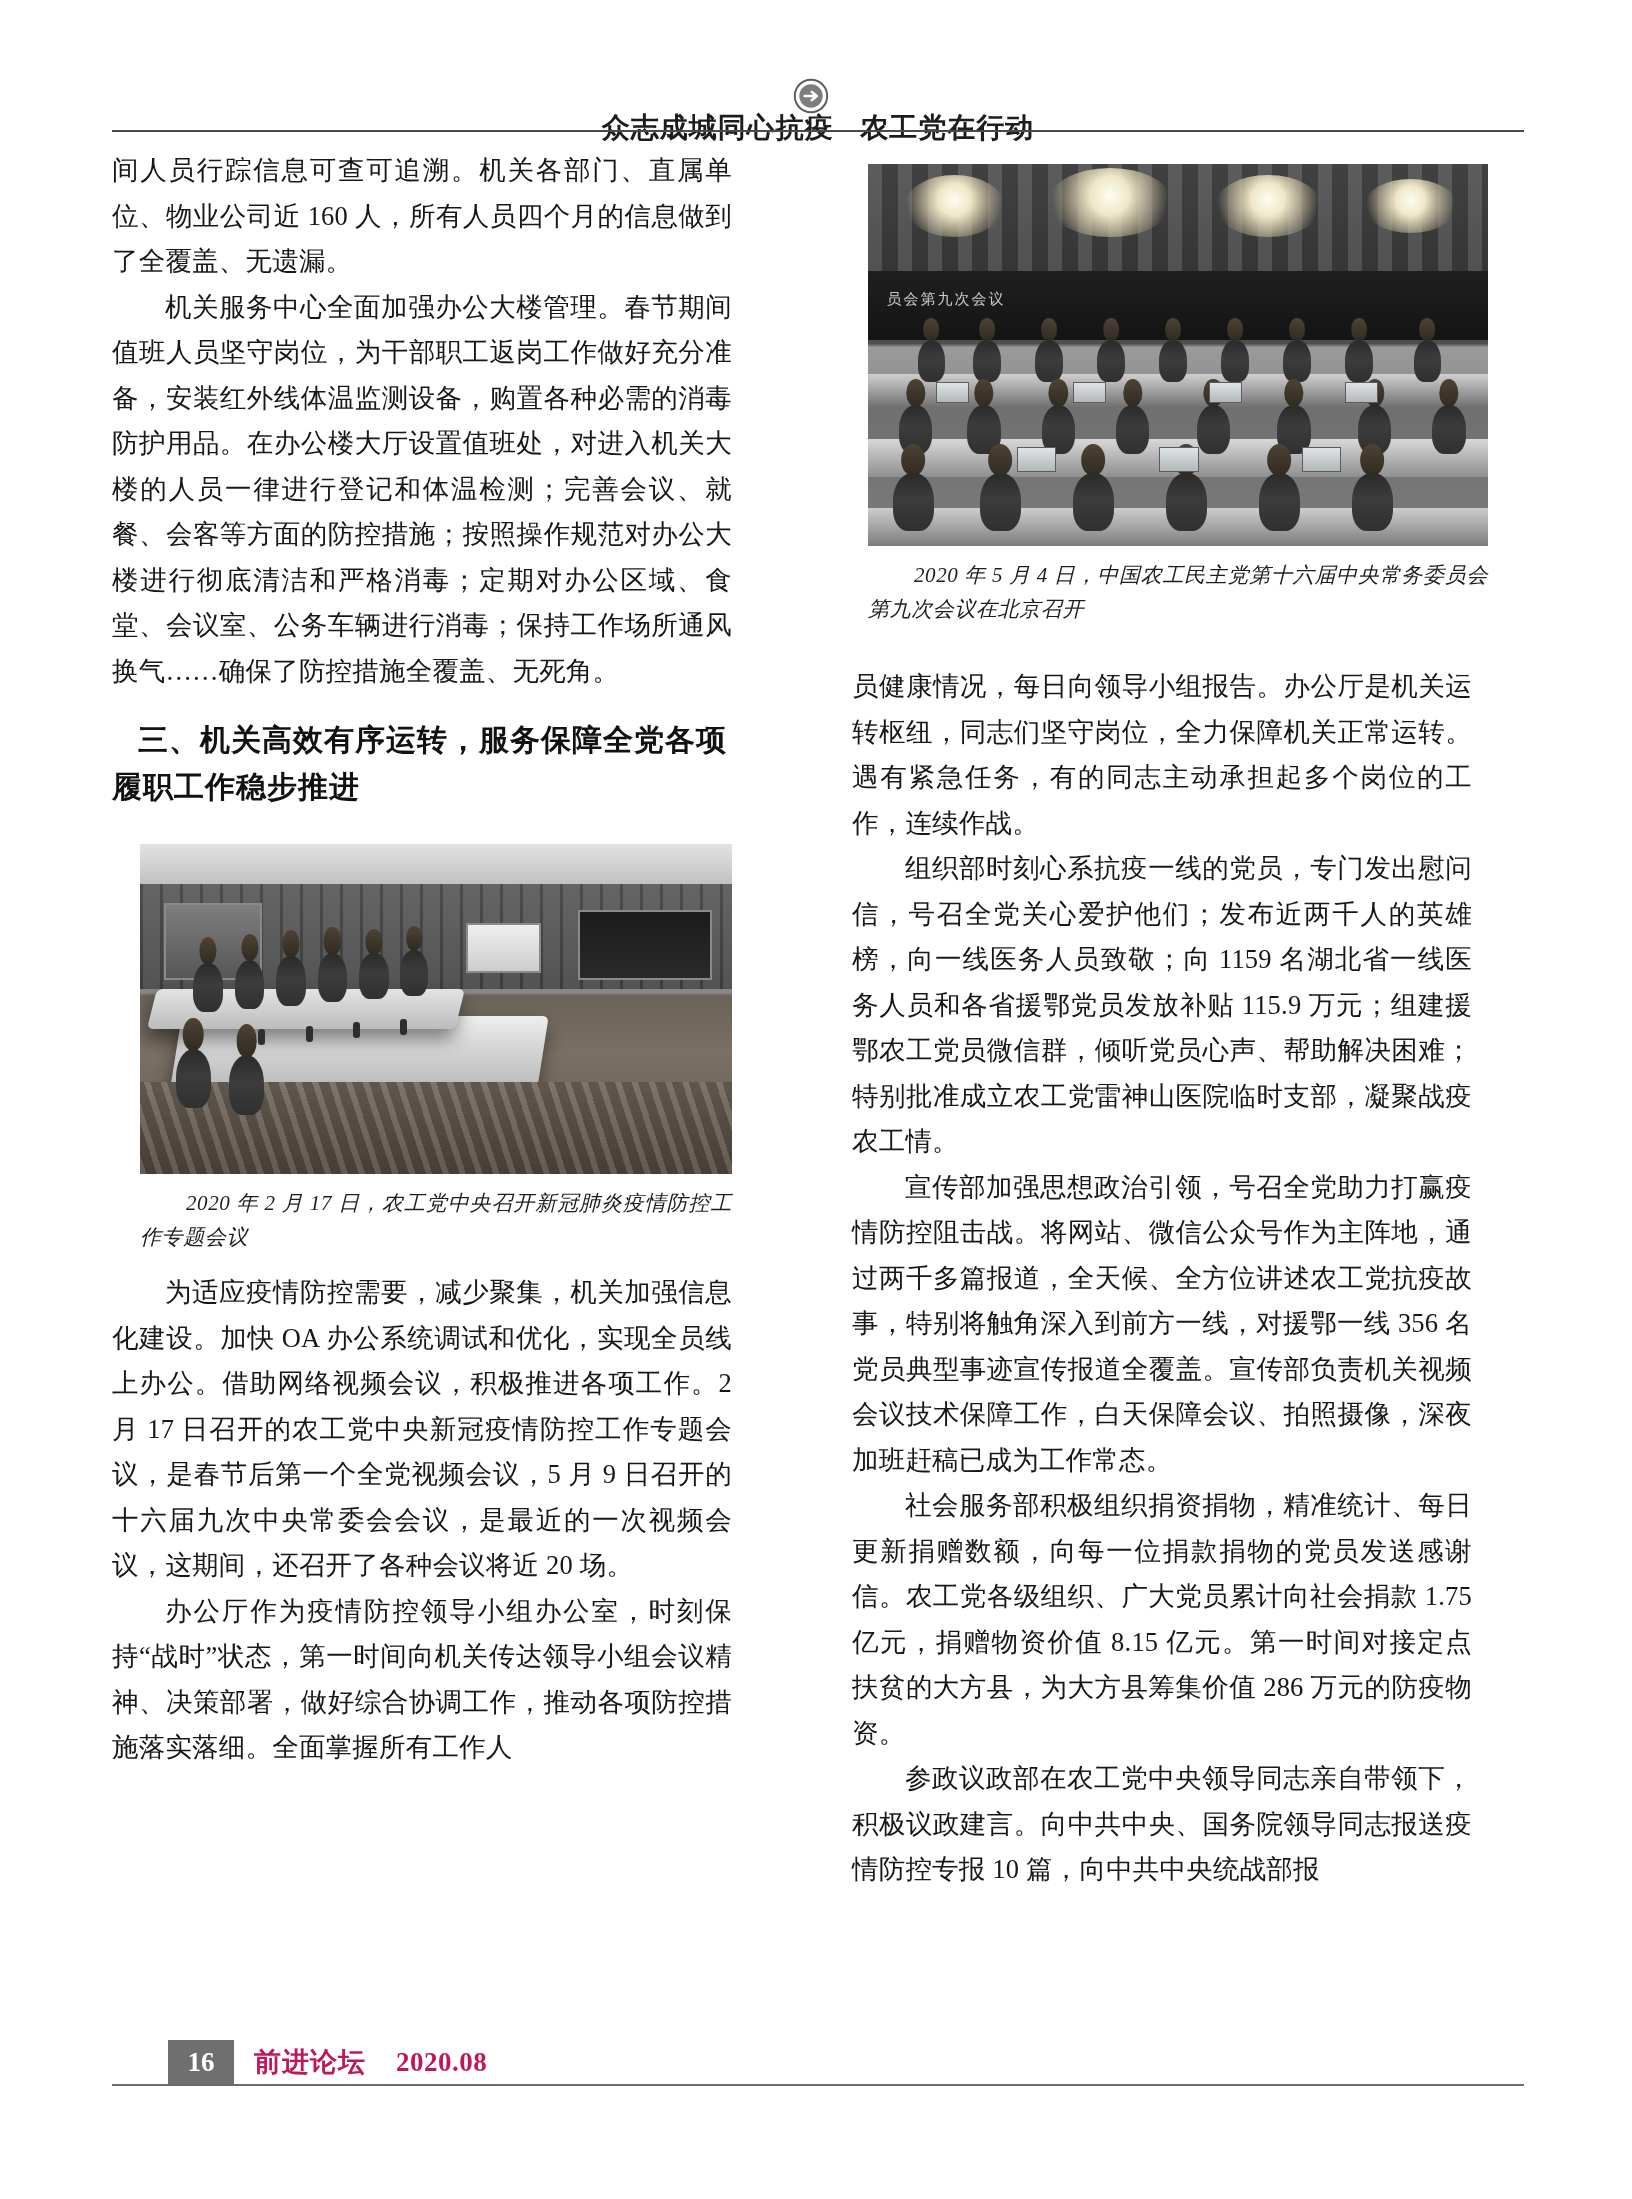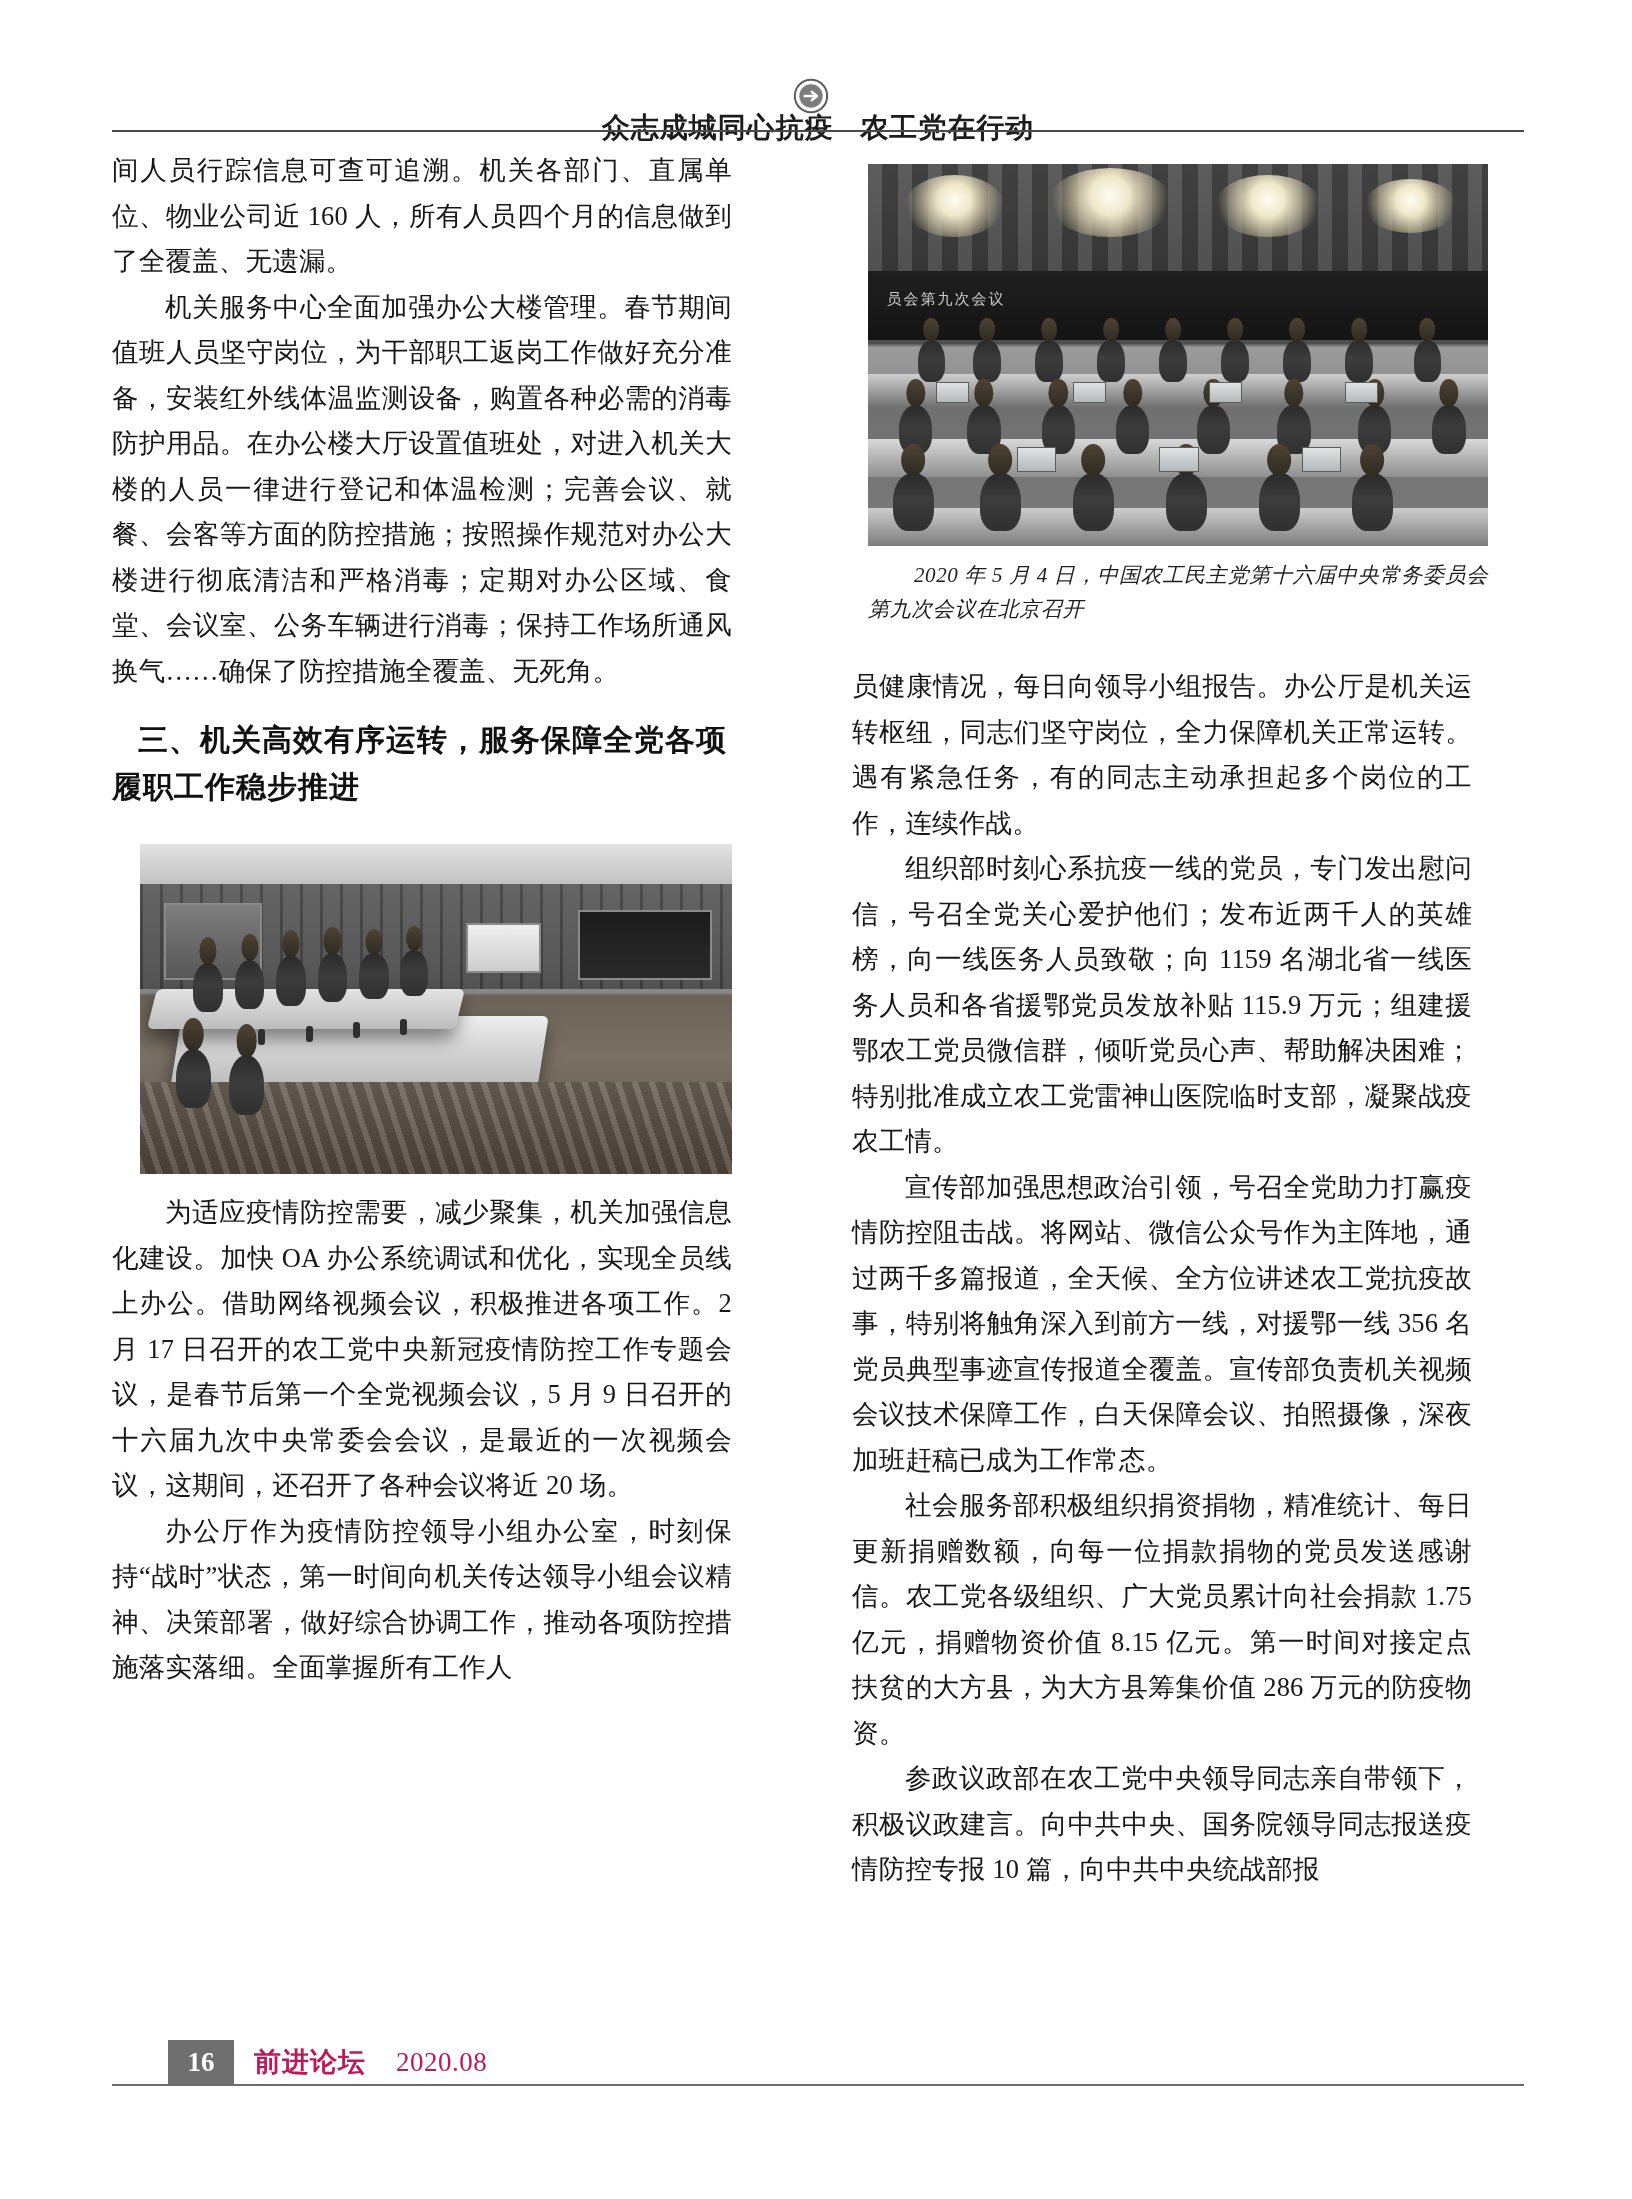--- a/index.html
+++ b/index.html
@@ -256,21 +256,21 @@
     display: flex;
     align-items: center;
     font-family: "Liberation Serif", serif;
     font-size: 27px;
     font-weight: 700;
     letter-spacing: 1px;
     color: #be185d;
   }
   .footer-issue {
     margin-left: 30px;
-    font-weight: 400;
+    font-weight: 700;
     letter-spacing: 0.5px;
   }
 </style>
 </head>
 <body>
 
 <div class="page">
 
   <div class="runhead">
     <svg class="runhead-icon" viewBox="0 0 40 40">
@@ -310,20 +310,21 @@
           <div class="person" style="left:37%; top:33%; width:5.0%; height:14%;"></div>
           <div class="person" style="left:44%; top:32%; width:4.6%; height:14%;"></div>
           <div class="person" style="left:6%;  top:62%; width:6.0%; height:18%;"></div>
           <div class="person" style="left:15%; top:64%; width:6.0%; height:18%;"></div>
           <div class="mic" style="left:20%; top:56%;"></div>
           <div class="mic" style="left:28%; top:55%;"></div>
           <div class="mic" style="left:36%; top:54%;"></div>
           <div class="mic" style="left:44%; top:53%;"></div>
         </div>
       </div>
+      <figcaption>2020 年 2 月 17 日，农工党中央召开新冠肺炎疫情防控工作专题会议</figcaption>
     </figure>
 
     <p class="body indent" style="">为适应疫情防控需要，减少聚集，机关加强信息化建设。加快 OA 办公系统调试和优化，实现全员线上办公。借助网络视频会议，积极推进各项工作。2 月 17 日召开的农工党中央新冠疫情防控工作专题会议，是春节后第一个全党视频会议，5 月 9 日召开的十六届九次中央常委会会议，是最近的一次视频会议，这期间，还召开了各种会议将近 20 场。</p>
     <p class="body indent">办公厅作为疫情防控领导小组办公室，时刻保持“战时”状态，第一时间向机关传达领导小组会议精神、决策部署，做好综合协调工作，推动各项防控措施落实落细。全面掌握所有工作人</p>
   </div>
 
   <div class="col col-right">
 
     <figure class="fig-right">
       <div class="photo photo-b">

